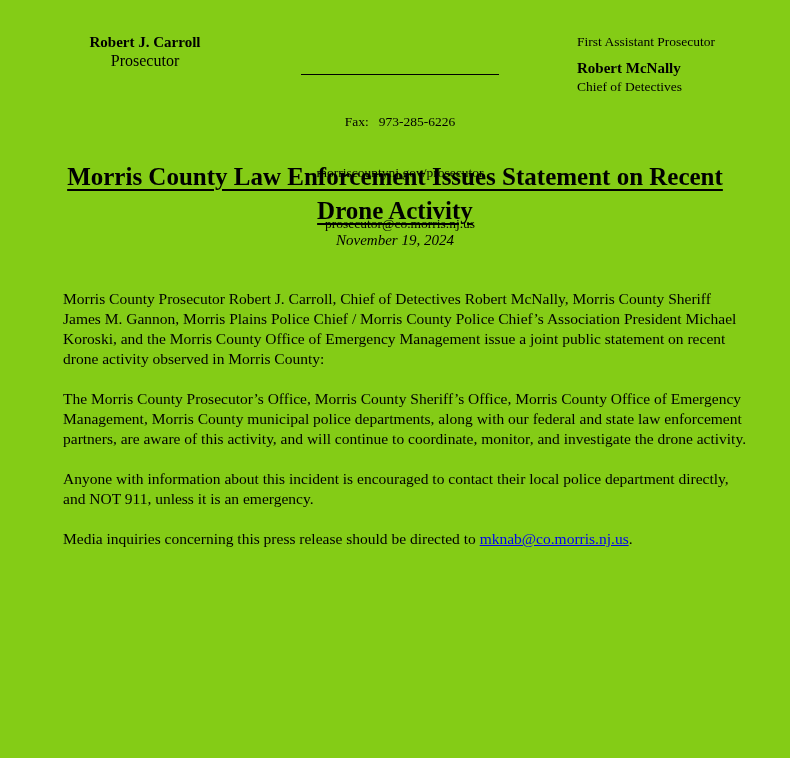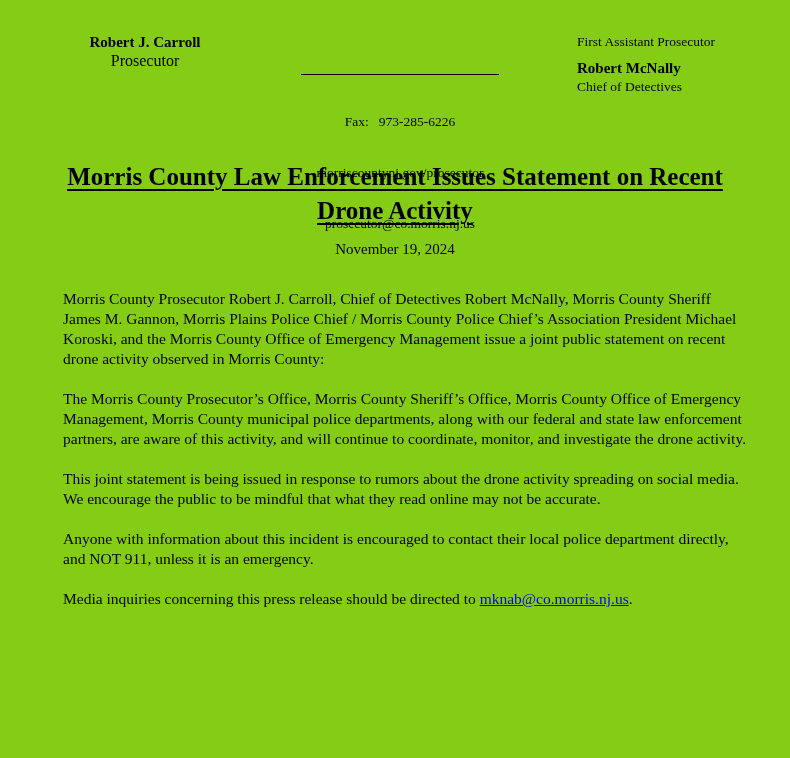--- a/index.html
+++ b/index.html
@@ -78,26 +78,27 @@
     text-align: center;
     font-size: 25px;
     font-weight: bold;
     line-height: 34px;
     text-decoration: underline;
     text-decoration-thickness: 2px;
     text-underline-offset: 4px;
   }
   .doc-date {
     position: absolute;
-    top: 240px;
+    top: 231px;
     left: 0;
     width: 100%;
     text-align: center;
     font-size: 15px;
     line-height: 19px;
+    font-style: italic;
   }
 
   
   .doc-body {
     position: absolute;
     top: 273px;
     left: 63px;
     width: 686px;
     font-size: 15.5px;
     line-height: 20px;
@@ -140,18 +141,17 @@
     </div>
 
   </header>
 
   <h1 class="doc-title">Morris County Law Enforcement Issues Statement on Recent Drone Activity</h1>
   <div class="doc-date">November 19, 2024</div>
 
   <main class="doc-body">
     <p>Morris County Prosecutor Robert J. Carroll, Chief of Detectives Robert McNally, Morris County Sheriff James M. Gannon, Morris Plains Police Chief / Morris County Police Chief’s Association President Michael Koroski, and the Morris County Office of Emergency Management issue a joint public statement on recent drone activity observed in Morris County:</p>
     <p>The Morris County Prosecutor’s Office, Morris County Sheriff’s Office, Morris County Office of Emergency Management, Morris County municipal police departments, along with our federal and state law enforcement partners, are aware of this activity, and will continue to coordinate, monitor, and investigate the drone activity.</p>
-    <p>This joint statement is being issued in response to rumors about the drone activity spreading on social media. We encourage the public to be mindful that what they read online may not be accurate.</p>
     <p>Anyone with information about this incident is encouraged to contact their local police department directly, and NOT 911, unless it is an emergency.</p>
     <p><span>Media inquiries concerning this press release should be directed to </span><a class="email-link" href="#">mknab@co.morris.nj.us</a><span>.</span></p>
   </main>
 
 </div>
 
 </body></html>

